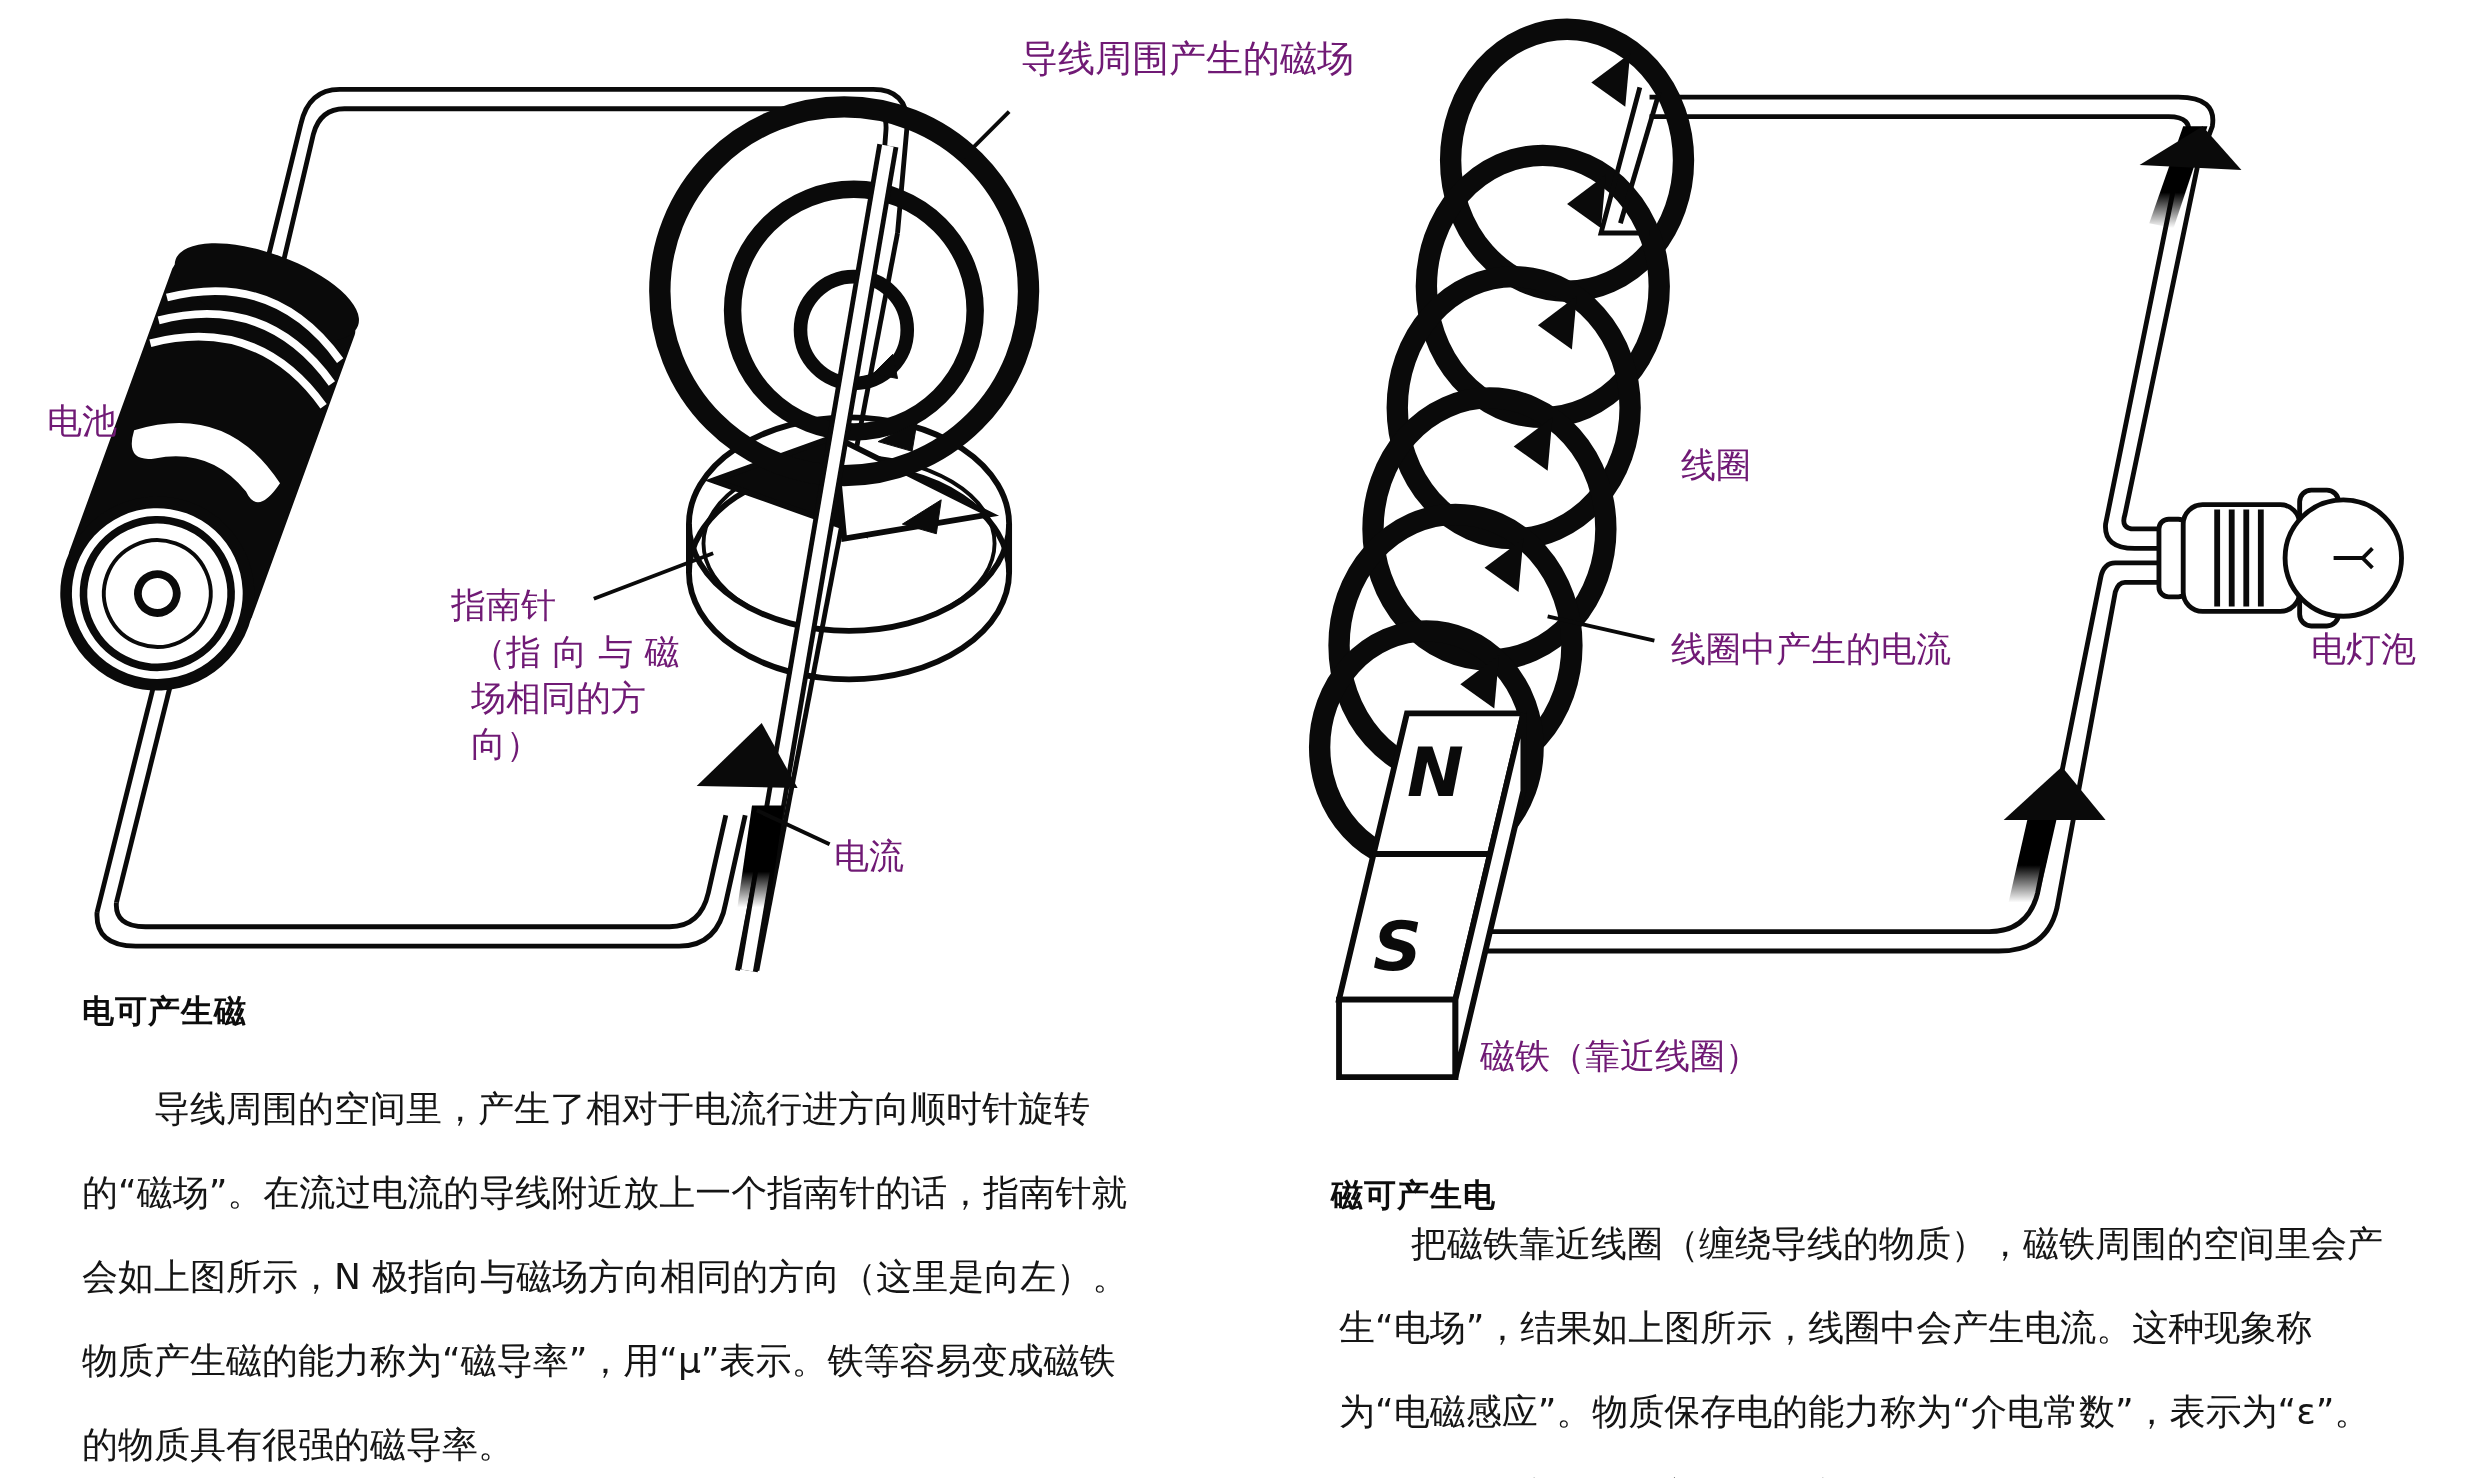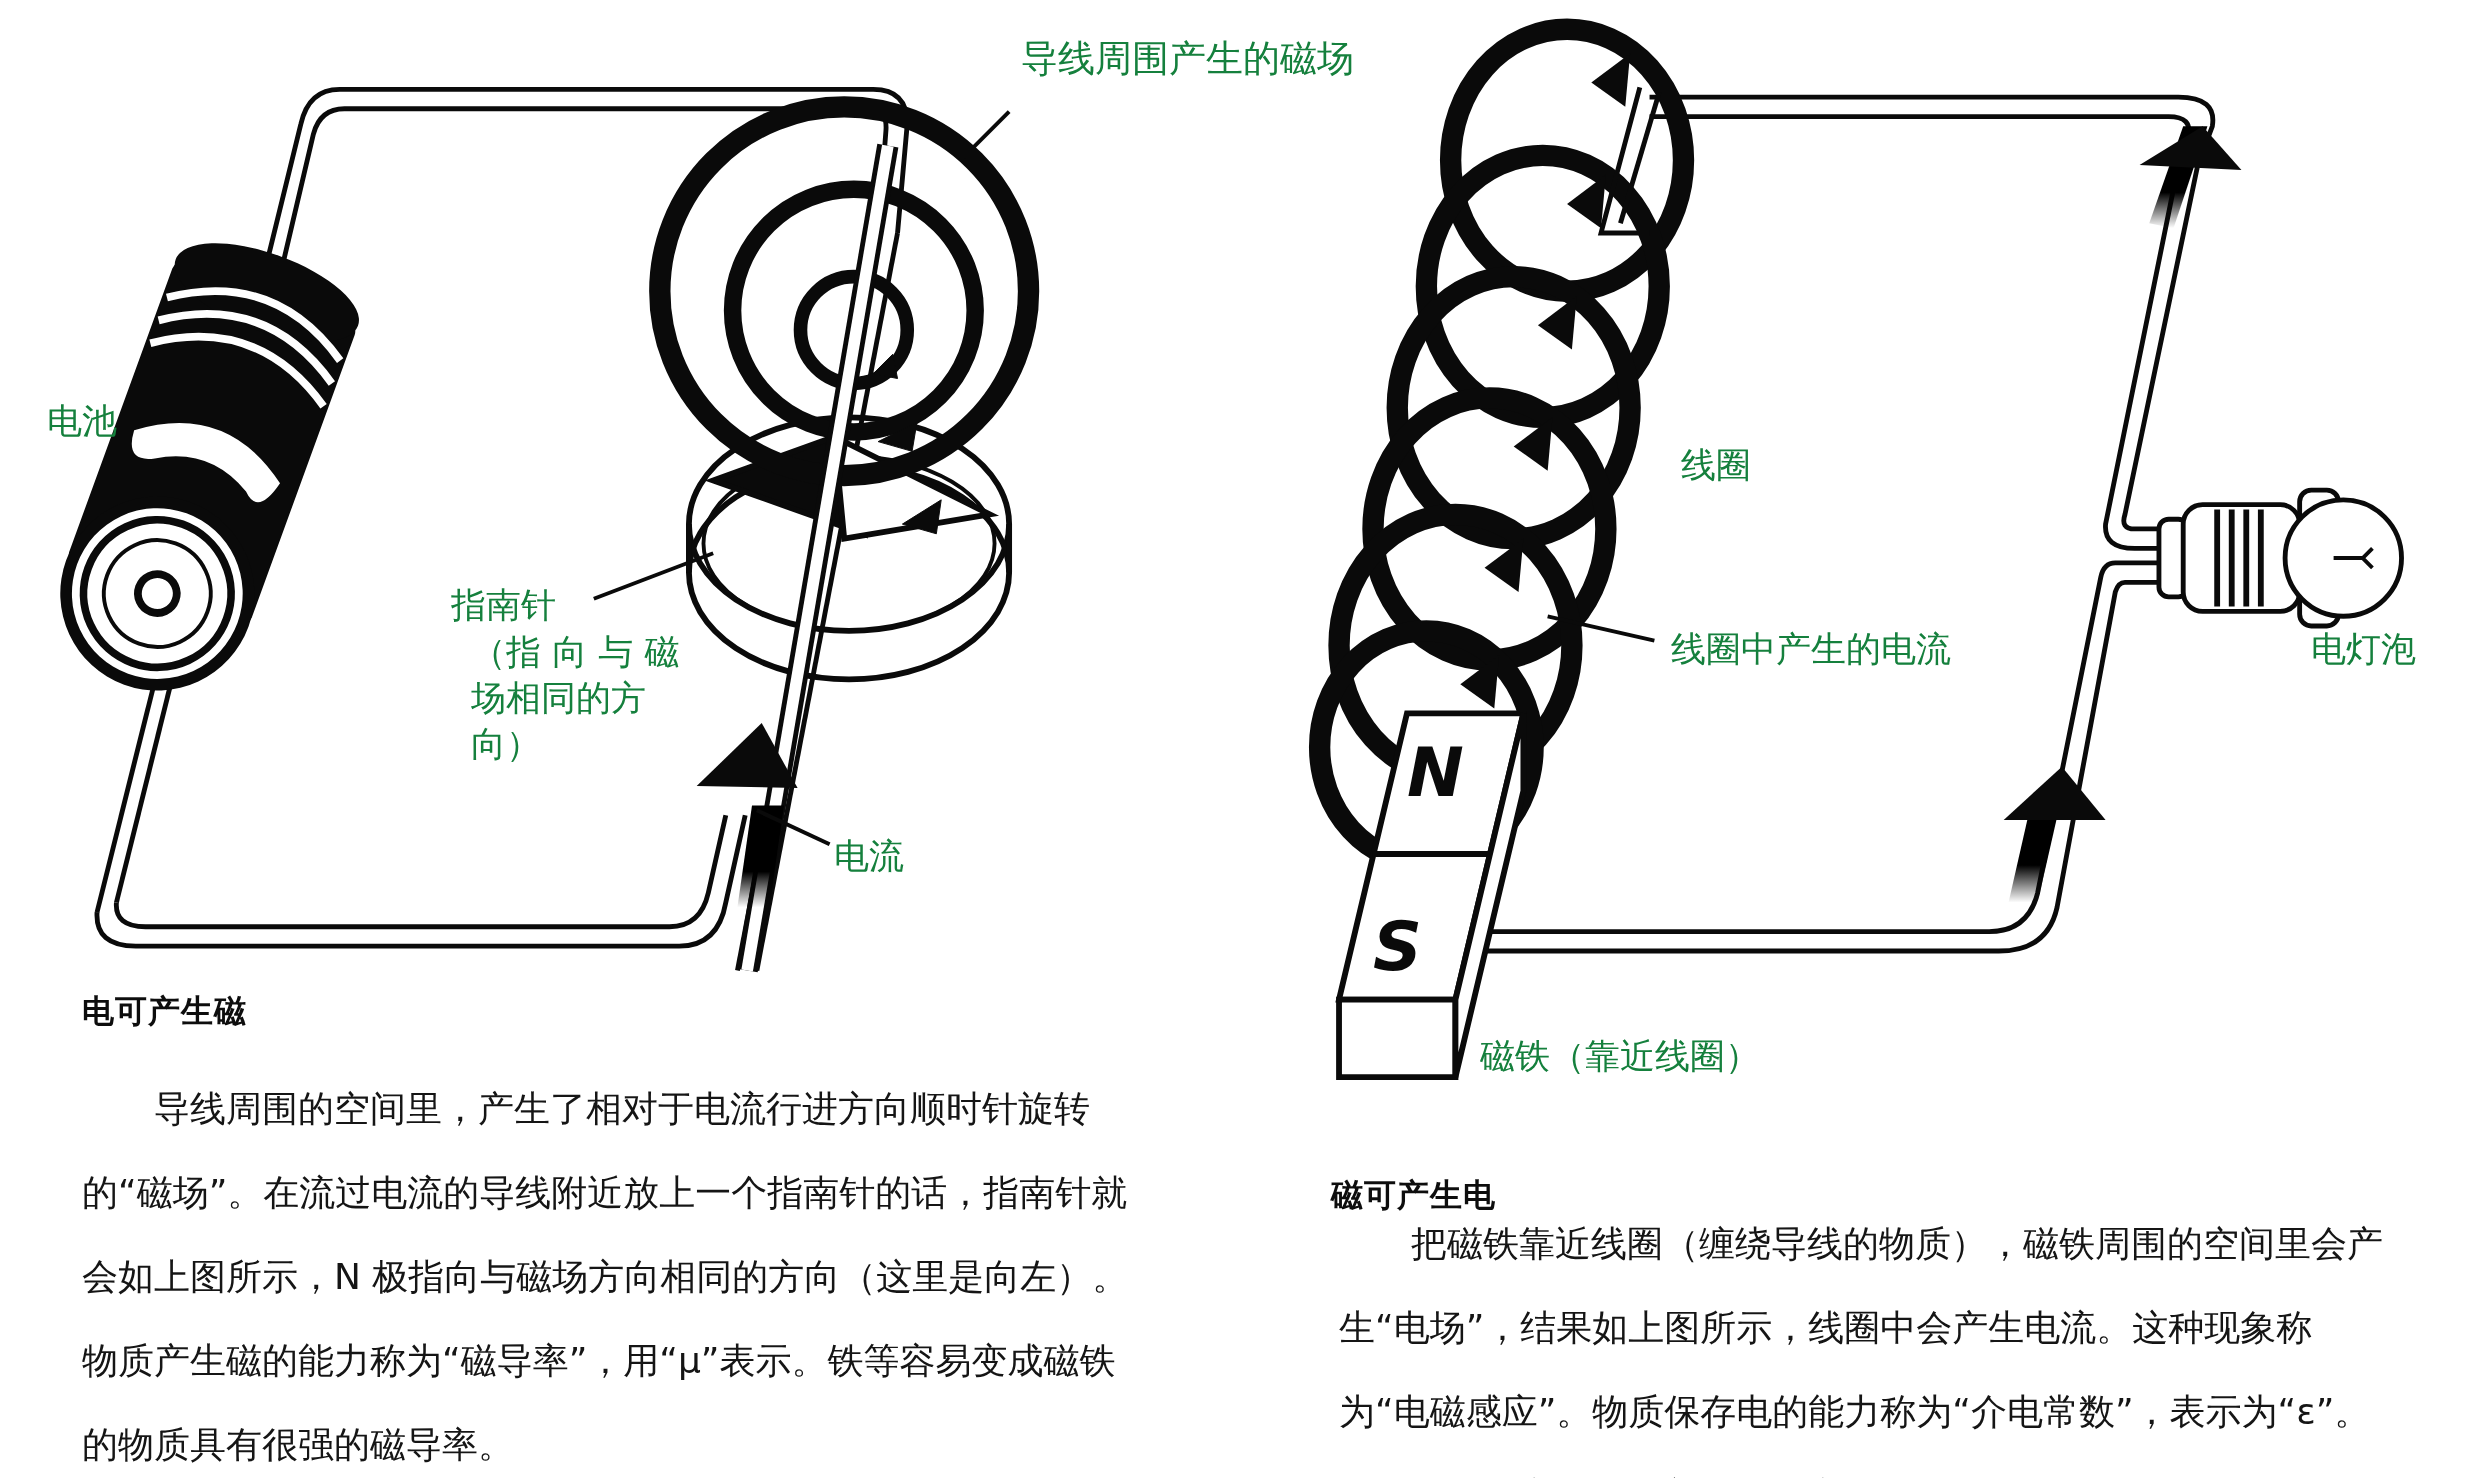--- a/index.html
+++ b/index.html
@@ -18,21 +18,21 @@
     .canvas {
       position: absolute;
       left: 0; top: 0;
       width: 2484px;
       height: 1479px;
     }
     .label {
       position: absolute;
       font-size: 35px;
       line-height: 1.32;
-      color: #15803d;
+      color: #701a75;
       white-space: nowrap;
     }
     .label.multi { white-space: normal; margin-left: 20px; }
     .section-title {
       position: absolute;
       font-size: 32px;
       font-weight: bold;
       color: #0d0d0d;
       letter-spacing: 1px;
     }

